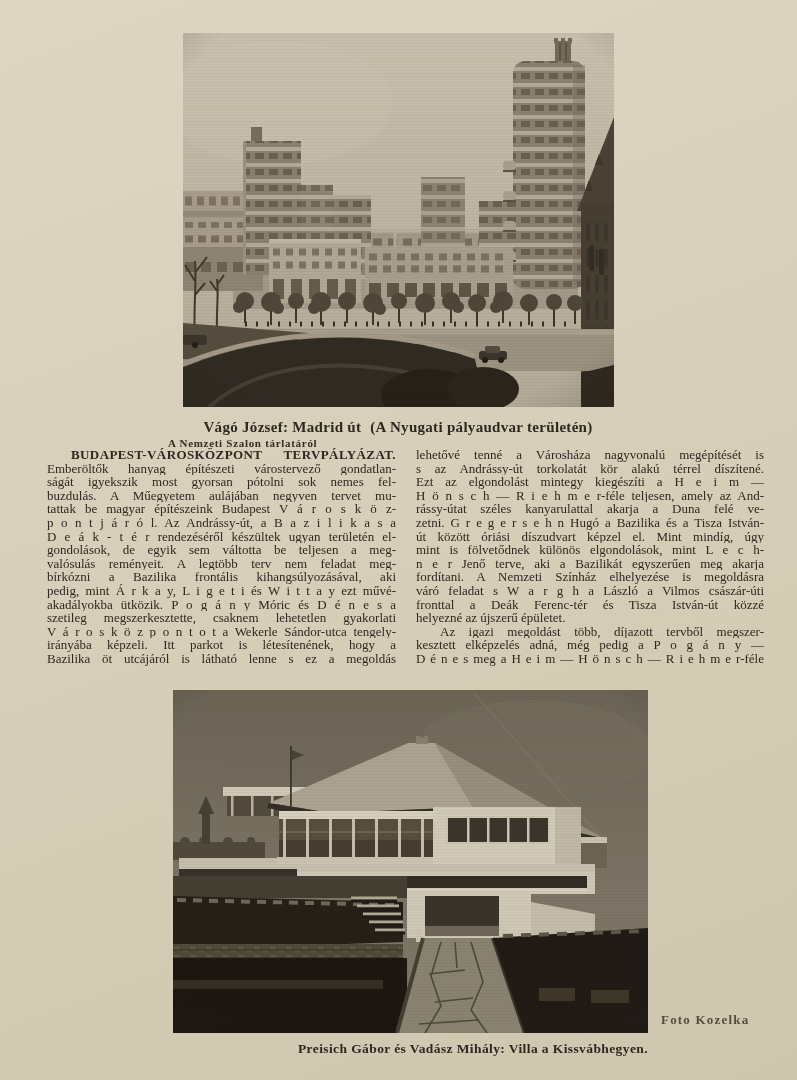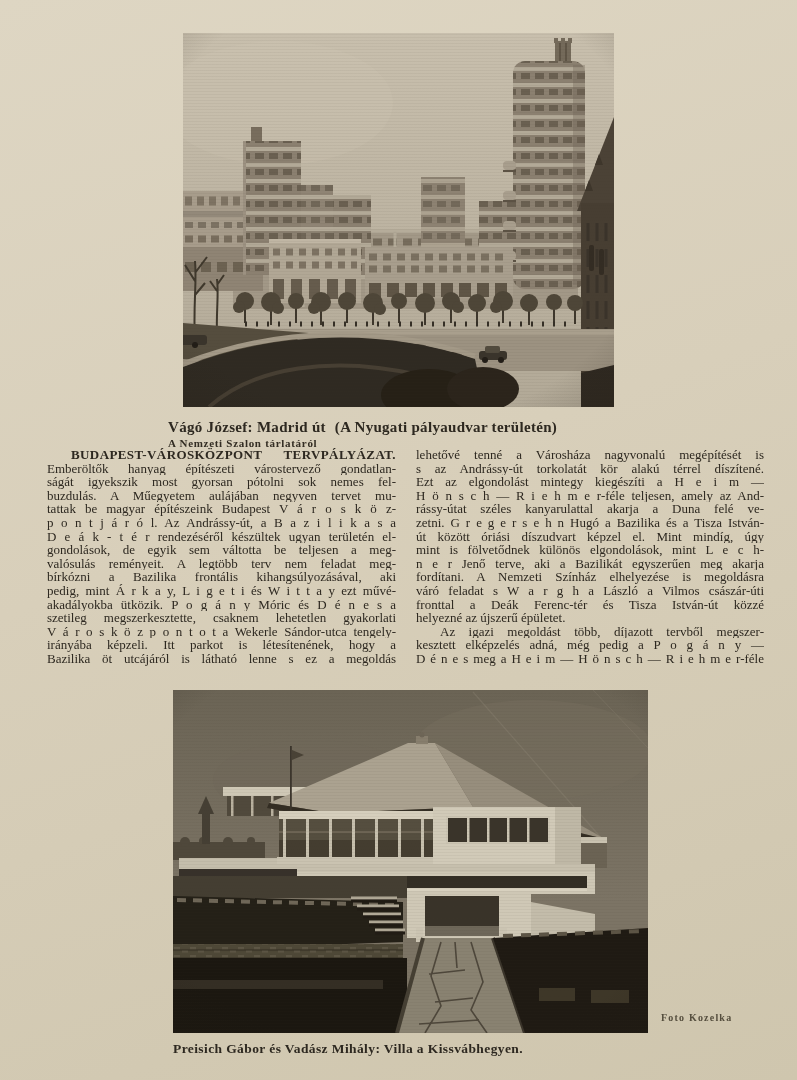--- a/index.html
+++ b/index.html
@@ -12,43 +12,43 @@
   figure.photo { margin:0; position:absolute; }
   figure.photo svg { display:block; width:100%; height:100%; }
   figure.photo::after {
     content:""; position:absolute; inset:0; pointer-events:none;
     background: repeating-linear-gradient(0deg, rgba(60,52,40,.05) 0 1px, transparent 1px 3px);
   }
   #photo1 { left:183px; top:33px;  width:431px; height:374px; }
   #photo2 { left:173px; top:690px; width:475px; height:343px; }
 
   .caption1 {
-    position:absolute; left:168px; top:419px; width:460px; text-align:left;
+    position:absolute; left:168px; top:419px; width:460px; text-align:center;
     font-weight:bold; font-size:15px; letter-spacing:.3px; white-space:nowrap;
   }
   .caption1 .note { margin-left:9px; }
   .caption-sub {
     position:absolute; left:168px; top:437px; width:460px; text-align:left;
     font-weight:bold; font-size:11px; letter-spacing:.7px; color:#332d23;
   }
 
   .col { position:absolute; top:448px; font-size:13px; line-height:13.6px; }
   #colL { left:47px;  width:349px; }
   #colR { left:416px; width:348px; }
   .tline { height:13.6px; overflow:hidden; text-align:justify; text-align-last:justify; }
   .tline.endline { text-align-last:left; }
   .tline.indent  { text-indent:24px; }
   .head { font-weight:bold; letter-spacing:.4px; }
 
   .credit {
     position:absolute; left:661px; top:1012px;
-    font-size:10px; font-weight:bold; letter-spacing:1.2px; color:#554e3e;
+    font-size:13px; font-weight:bold; letter-spacing:1.2px; color:#554e3e;
   }
   .caption2 {
-    position:absolute; left:173px; top:1041px; width:475px; text-align:left;
+    position:absolute; left:173px; top:1041px; width:475px; text-align:right;
     font-weight:bold; font-size:13.5px; letter-spacing:.4px; white-space:nowrap;
   }
 </style>
 </head>
 <body>
 
 <div class="page">
 
   <figure id="photo1" class="photo">
     <svg viewBox="0 0 431 374" preserveAspectRatio="none">

